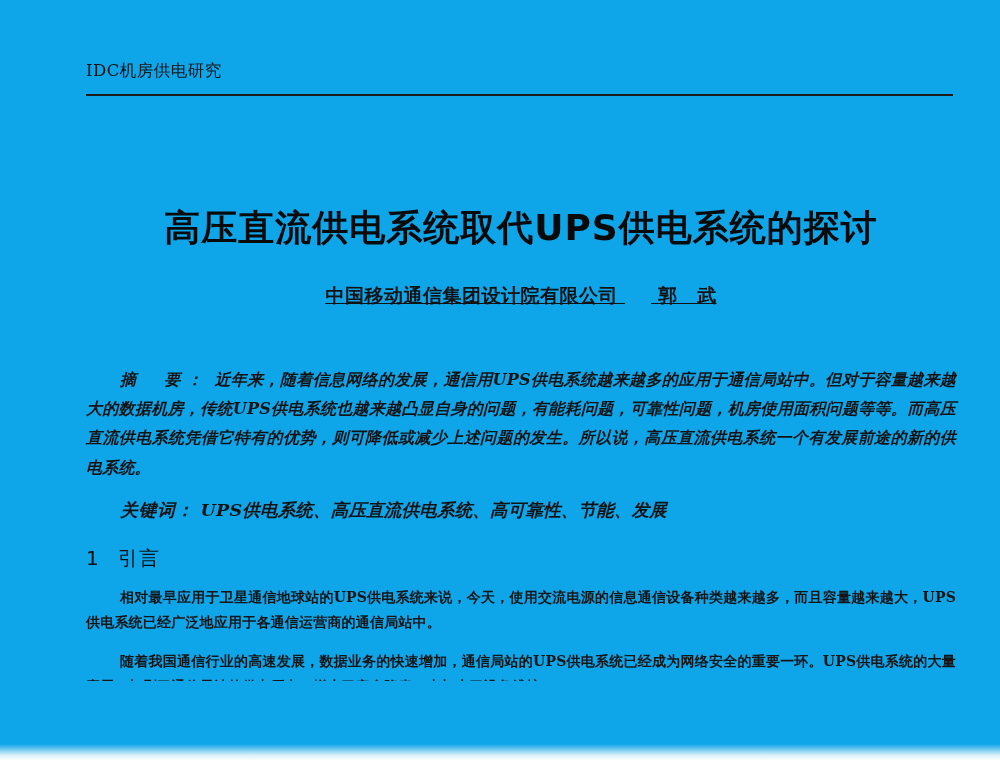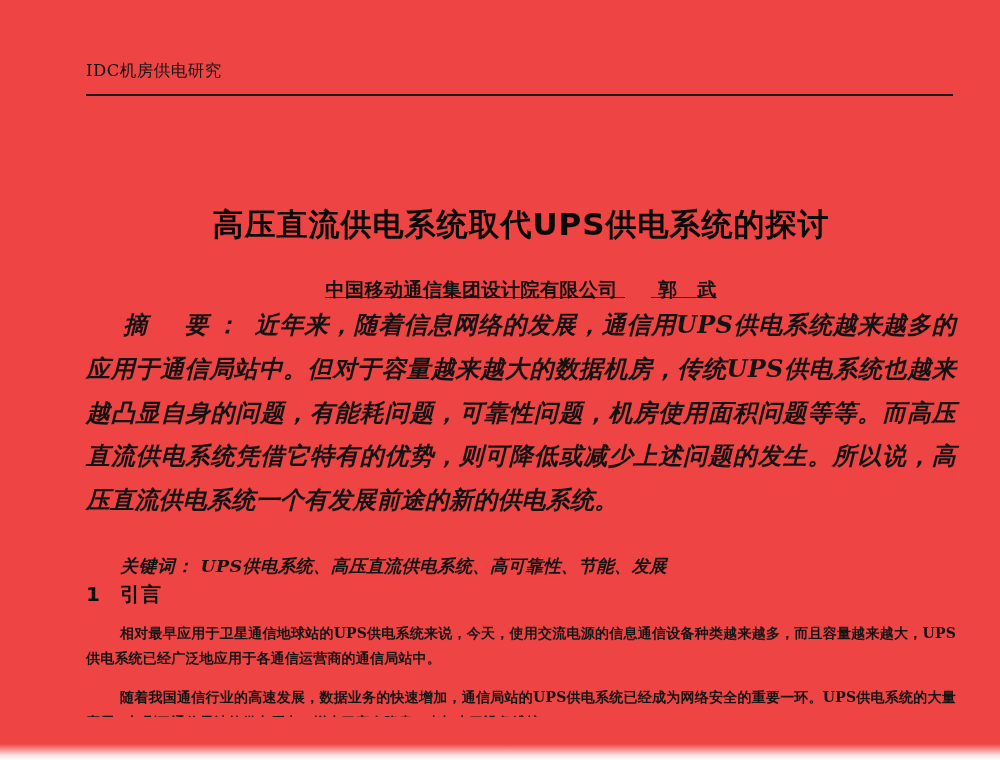--- a/index.html
+++ b/index.html
@@ -11,21 +11,21 @@
     width: 1000px;
     height: 760px;
     overflow: hidden;
     font-family: "DejaVu Sans", sans-serif;
     color: #0d0d0d;
   }
   .page {
     position: relative;
     width: 1000px;
     height: 760px;
-    background: #ef4444;
+    background: #0ea5e9;
     box-sizing: border-box;
   }
   .content {
     position: absolute;
     left: 86px;
     top: 0;
     width: 870px;
   }
   .running-head {
     font-family: "DejaVu Serif", serif;
@@ -39,78 +39,80 @@
     margin-top: 12px;
     width: 867px;
     height: 2px;
     background: #1b1b1b;
   }
   .title {
     margin-top: 110px;
     text-align: center;
     font-family: "DejaVu Sans", sans-serif;
     font-weight: bold;
-    font-size: 31px;
+    font-size: 36px;
     letter-spacing: 1px;
     color: #0a0a0a;
     line-height: 1.2;
   }
   .authors {
     margin-top: 34px;
     text-align: center;
     font-family: "DejaVu Sans", sans-serif;
     font-weight: bold;
     font-size: 19px;
     letter-spacing: 0.5px;
     color: #121212;
     text-decoration: underline;
   }
   .authors .sep {
     display: inline-block;
     width: 26px;
   }
   .abstract {
+    margin-top: 56px;
     font-family: "DejaVu Serif", serif;
     font-style: italic;
     font-weight: bold;
-    font-size: 24px;
+    font-size: 16px;
     line-height: 1.82;
     text-align: justify;
     color: #131313;
     letter-spacing: 0.2px;
   }
   .abstract .lbl {
     font-style: italic;
     font-weight: bold;
     letter-spacing: 6px;
   }
   .abstract-body {
     display: inline;
   }
   .abstract-indent {
     display: inline-block;
     width: 28px;
   }
   .keywords {
-    margin-top: 30px;
+    margin-top: 14px;
     font-family: "DejaVu Serif", serif;
     font-style: italic;
     font-weight: bold;
     font-size: 17.5px;
     line-height: 1.7;
     color: #131313;
     letter-spacing: 0.2px;
   }
   .keywords .lbl {
     letter-spacing: 1px;
   }
   .section-h {
+    margin-top: 20px;
     font-family: "DejaVu Sans", sans-serif;
     font-size: 20px;
-    font-weight: bold;
+    font-weight: normal;
     color: #0d0d0d;
     letter-spacing: 1px;
   }
   .section-h .num {
     display: inline-block;
     margin-right: 11px;
   }
   .para {
     margin-top: 13px;
     font-family: "DejaVu Serif", serif;

